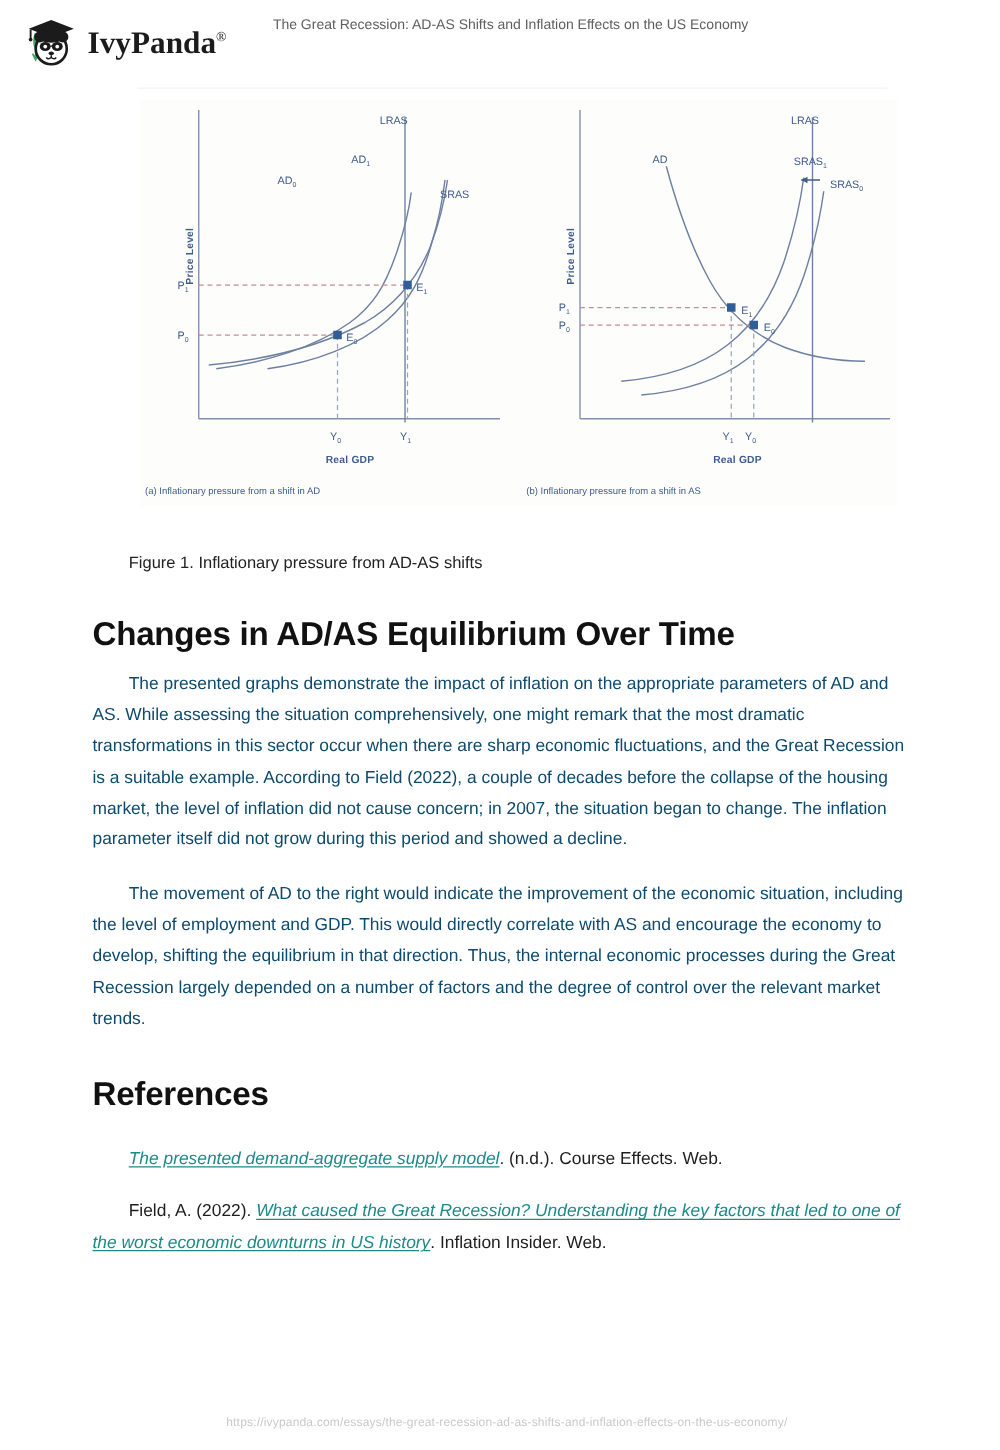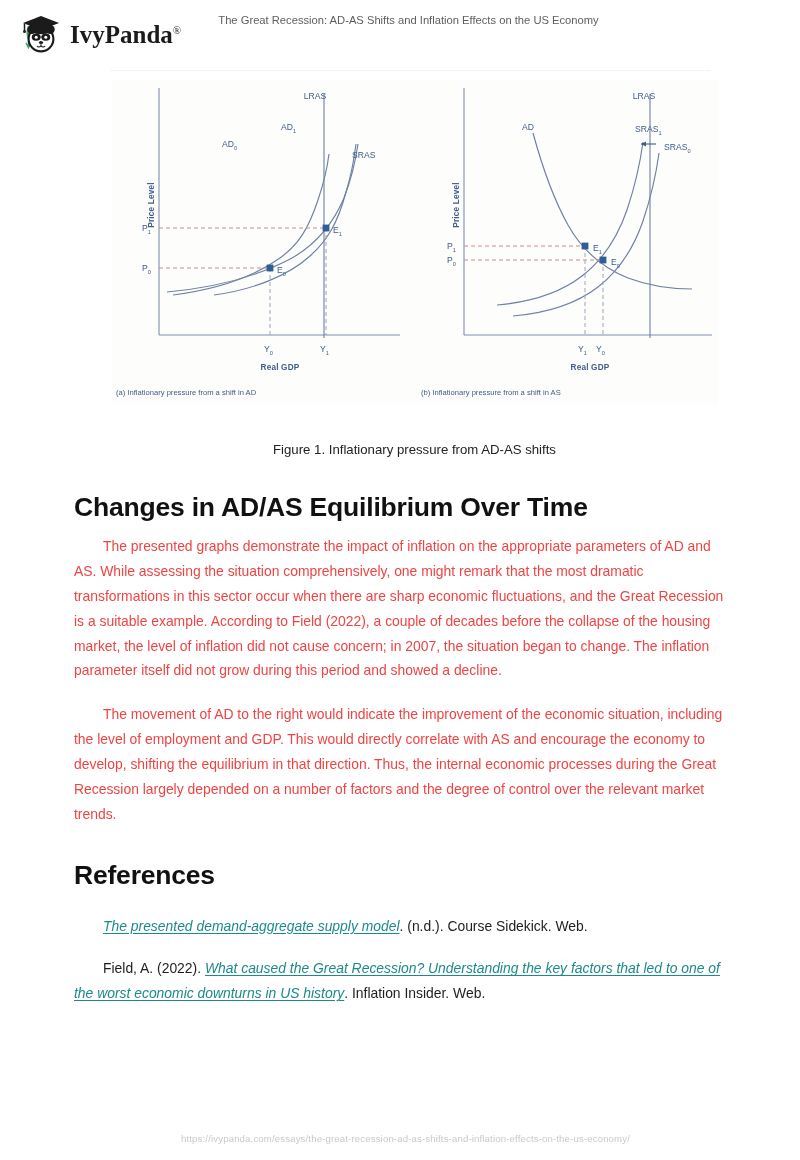--- a/index.html
+++ b/index.html
@@ -75,34 +75,33 @@
   #content {
     position: absolute;
     left: 74px; top: 440px;
     width: 652px;
   }
   .figure-caption {
     margin: 0 0 0 29px;
     font-size: 13.2px;
     color: #222;
     line-height: 1.45;
-    text-align: center;
   }
   h2.section-heading {
     font-size: 26.5px;
     font-weight: bold;
     color: #111;
     margin: 33px 0 4px 0;
     line-height: 1.2;
     letter-spacing: -0.2px;
   }
   p.body-text {
     font-size: 13.9px;
     line-height: 1.79;
-    color: #ef4444;
+    color: #0c4a6e;
     margin: 10px 0 19px 0;
     text-indent: 29px;
     text-align: left;
   }
   p.body-text.last { margin-bottom: 0; }
 
   h2.references-heading {
     font-size: 26.5px;
     font-weight: bold;
     color: #111;
@@ -295,20 +294,20 @@
 
   <p class="figure-caption">Figure 1. Inflationary pressure from AD-AS shifts</p>
 
   <h2 class="section-heading">Changes in AD/AS Equilibrium Over Time</h2>
 
   <p class="body-text">The presented graphs demonstrate the impact of inflation on the appropriate parameters of AD and AS. While assessing the situation comprehensively, one might remark that the most dramatic transformations in this sector occur when there are sharp economic fluctuations, and the Great Recession is a suitable example. According to Field (2022), a couple of decades before the collapse of the housing market, the level of inflation did not cause concern; in 2007, the situation began to change. The inflation parameter itself did not grow during this period and showed a decline.</p>
   <p class="body-text last">The movement of AD to the right would indicate the improvement of the economic situation, including the level of employment and GDP. This would directly correlate with AS and encourage the economy to develop, shifting the equilibrium in that direction. Thus, the internal economic processes during the Great Recession largely depended on a number of factors and the degree of control over the relevant market trends.</p>
 
   <h2 class="references-heading">References</h2>
 
-  <p class="reference-entry"><span class="ref-link">The presented demand-aggregate supply model</span><span>. (n.d.). Course Sidekick. Web.</span></p>
+  <p class="reference-entry"><span class="ref-link">The presented demand-aggregate supply model</span><span>. (n.d.). Course Effects. Web.</span></p>
 
   <p class="reference-entry"><span>Field, A. (2022). </span><span class="ref-link">What caused the Great Recession? Understanding the key factors that led to one of the worst economic downturns in US history</span><span>. Inflation Insider. Web.</span></p>
 </div>
 
 <div id="page-footer">
   <span id="footer-url">https://ivypanda.com/essays/the-great-recession-ad-as-shifts-and-inflation-effects-on-the-us-economy/</span>
 </div>
 
 </body></html>

